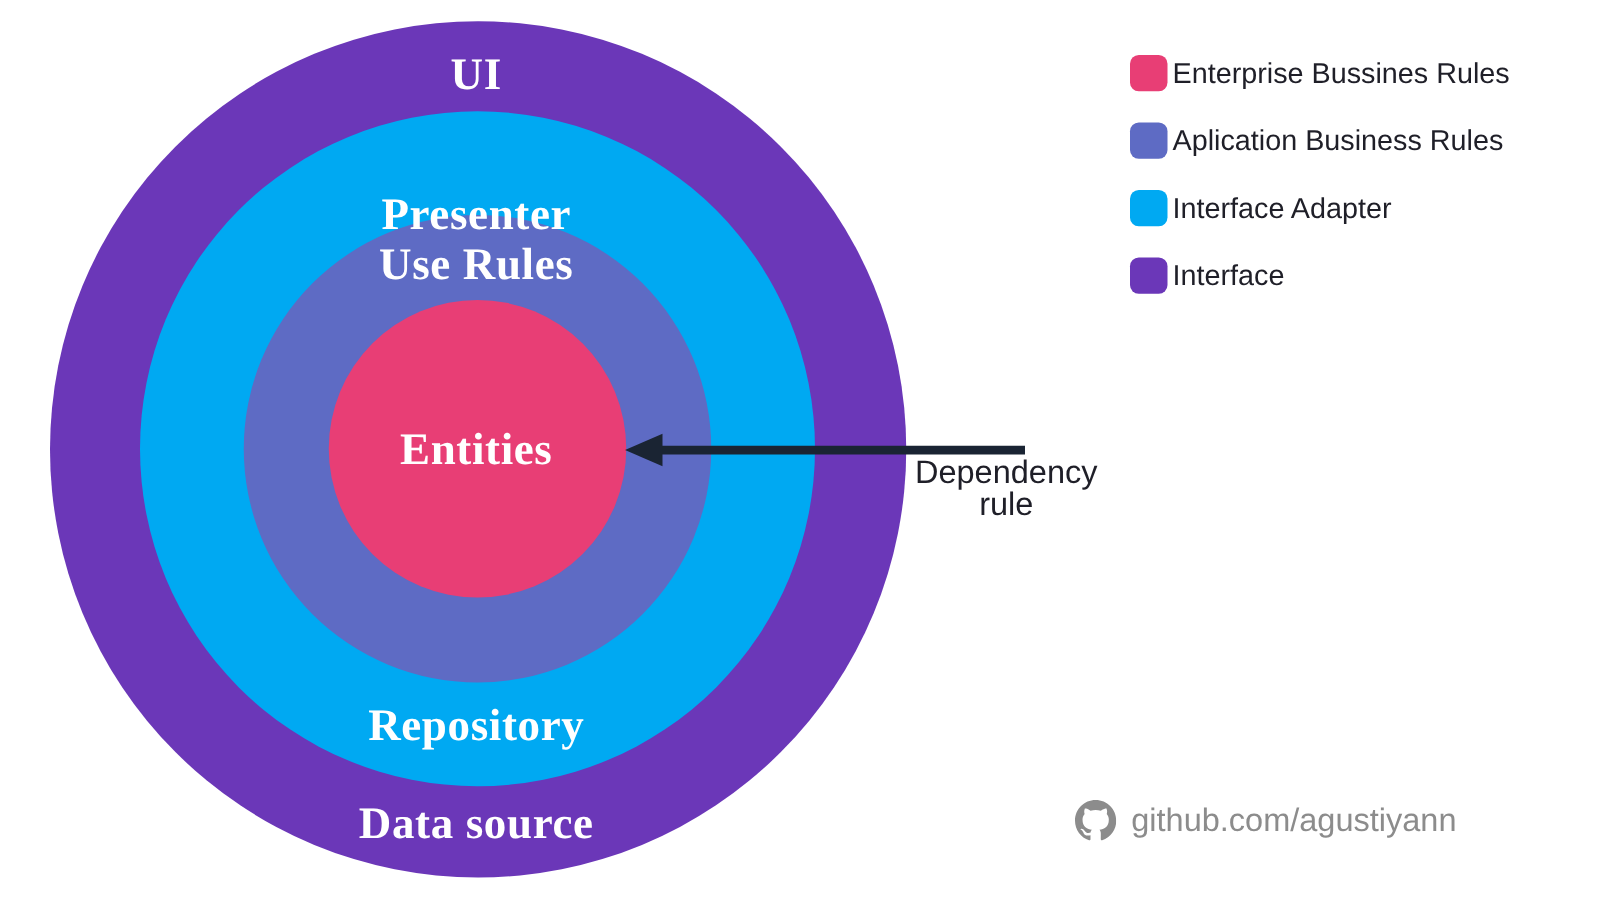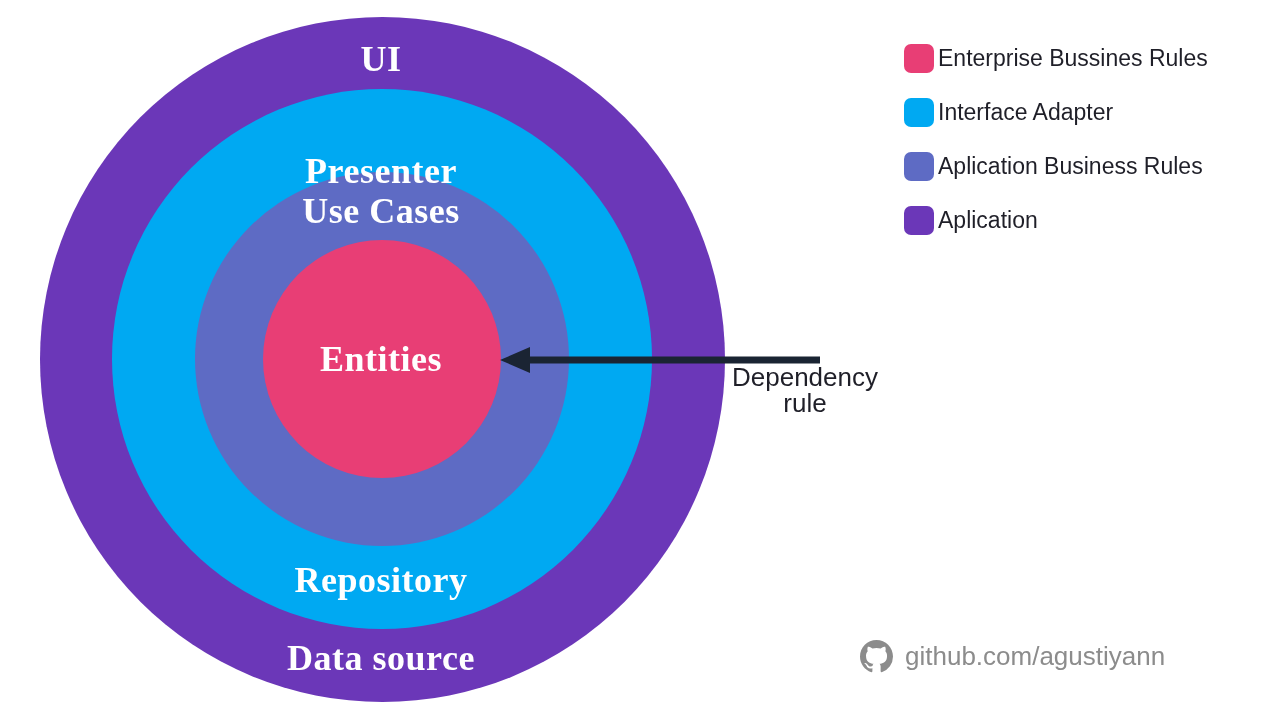--- a/index.html
+++ b/index.html
@@ -99,50 +99,50 @@
 
 <div class="canvas">
 
   <div class="ring ring-frameworks" style="background: rgb(107, 55, 184);"></div>
   <div class="ring ring-interface-adapter" style="background: rgb(0, 169, 242);"></div>
   <div class="ring ring-app-rules" style="background: rgb(94, 107, 196);"></div>
   <div class="ring ring-enterprise-rules" style="background: rgb(232, 62, 117);"></div>
 
   <div class="ring-label label-ui">UI</div>
   <div class="ring-label label-presenter">Presenter</div>
-  <div class="ring-label label-use-cases">Use Cases</div>
+  <div class="ring-label label-use-cases">Use Rules</div>
   <div class="ring-label label-entities">Entities</div>
   <div class="ring-label label-repository">Repository</div>
   <div class="ring-label label-data-source">Data source</div>
 
   <svg class="arrow-svg" width="330" height="38" viewBox="0 0 330 38">
     <line x1="324" y1="19" x2="30" y2="19" stroke="currentColor" stroke-width="7"></line>
     <polygon points="4,19 34,6 34,32" fill="currentColor"></polygon>
   </svg>
   <div class="dependency-caption">
     <div>Dependency</div>
     <div>rule</div>
   </div>
 
   <div class="legend">
     <div class="legend-row">
       <span class="legend-swatch" style="background: rgb(232, 62, 117);"></span>
       <span class="legend-label">Enterprise Bussines Rules</span>
     </div>
     <div class="legend-row">
+      <span class="legend-swatch" style="background: rgb(94, 107, 196);"></span>
+      <span class="legend-label">Aplication Business Rules</span>
+    </div>
+    <div class="legend-row">
       <span class="legend-swatch" style="background: rgb(0, 169, 242);"></span>
       <span class="legend-label">Interface Adapter</span>
     </div>
     <div class="legend-row">
-      <span class="legend-swatch" style="background: rgb(94, 107, 196);"></span>
-      <span class="legend-label">Aplication Business Rules</span>
-    </div>
-    <div class="legend-row">
       <span class="legend-swatch" style="background: rgb(107, 55, 184);"></span>
-      <span class="legend-label">Aplication</span>
+      <span class="legend-label">Interface</span>
     </div>
   </div>
 
   <div class="footer">
     <svg class="github-icon" width="33" height="33" viewBox="0 0 16 16" fill="#8C8C8C">
       <path d="M8 0C3.58 0 0 3.58 0 8c0 3.54 2.29 6.53 5.47 7.59.4.07.55-.17.55-.38 0-.19-.01-.82-.01-1.49-2.01.37-2.53-.49-2.69-.94-.09-.23-.48-.94-.82-1.13-.28-.15-.68-.52-.01-.53.63-.01 1.08.58 1.23.82.72 1.21 1.87.87 2.33.66.07-.52.28-.87.51-1.07-1.78-.2-3.64-.89-3.64-3.95 0-.87.31-1.59.82-2.15-.08-.2-.36-1.02.08-2.12 0 0 .67-.21 2.2.82.64-.18 1.32-.27 2-.27s1.36.09 2 .27c1.53-1.04 2.2-.82 2.2-.82.44 1.1.16 1.92.08 2.12.51.56.82 1.27.82 2.15 0 3.07-1.87 3.75-3.65 3.95.29.25.54.73.54 1.48 0 1.07-.01 1.93-.01 2.2 0 .21.15.46.55.38A8.01 8.01 0 0 0 16 8c0-4.42-3.58-8-8-8z"></path>
     </svg>
     <span class="footer-text">github.com/agustiyann</span>
   </div>
 

